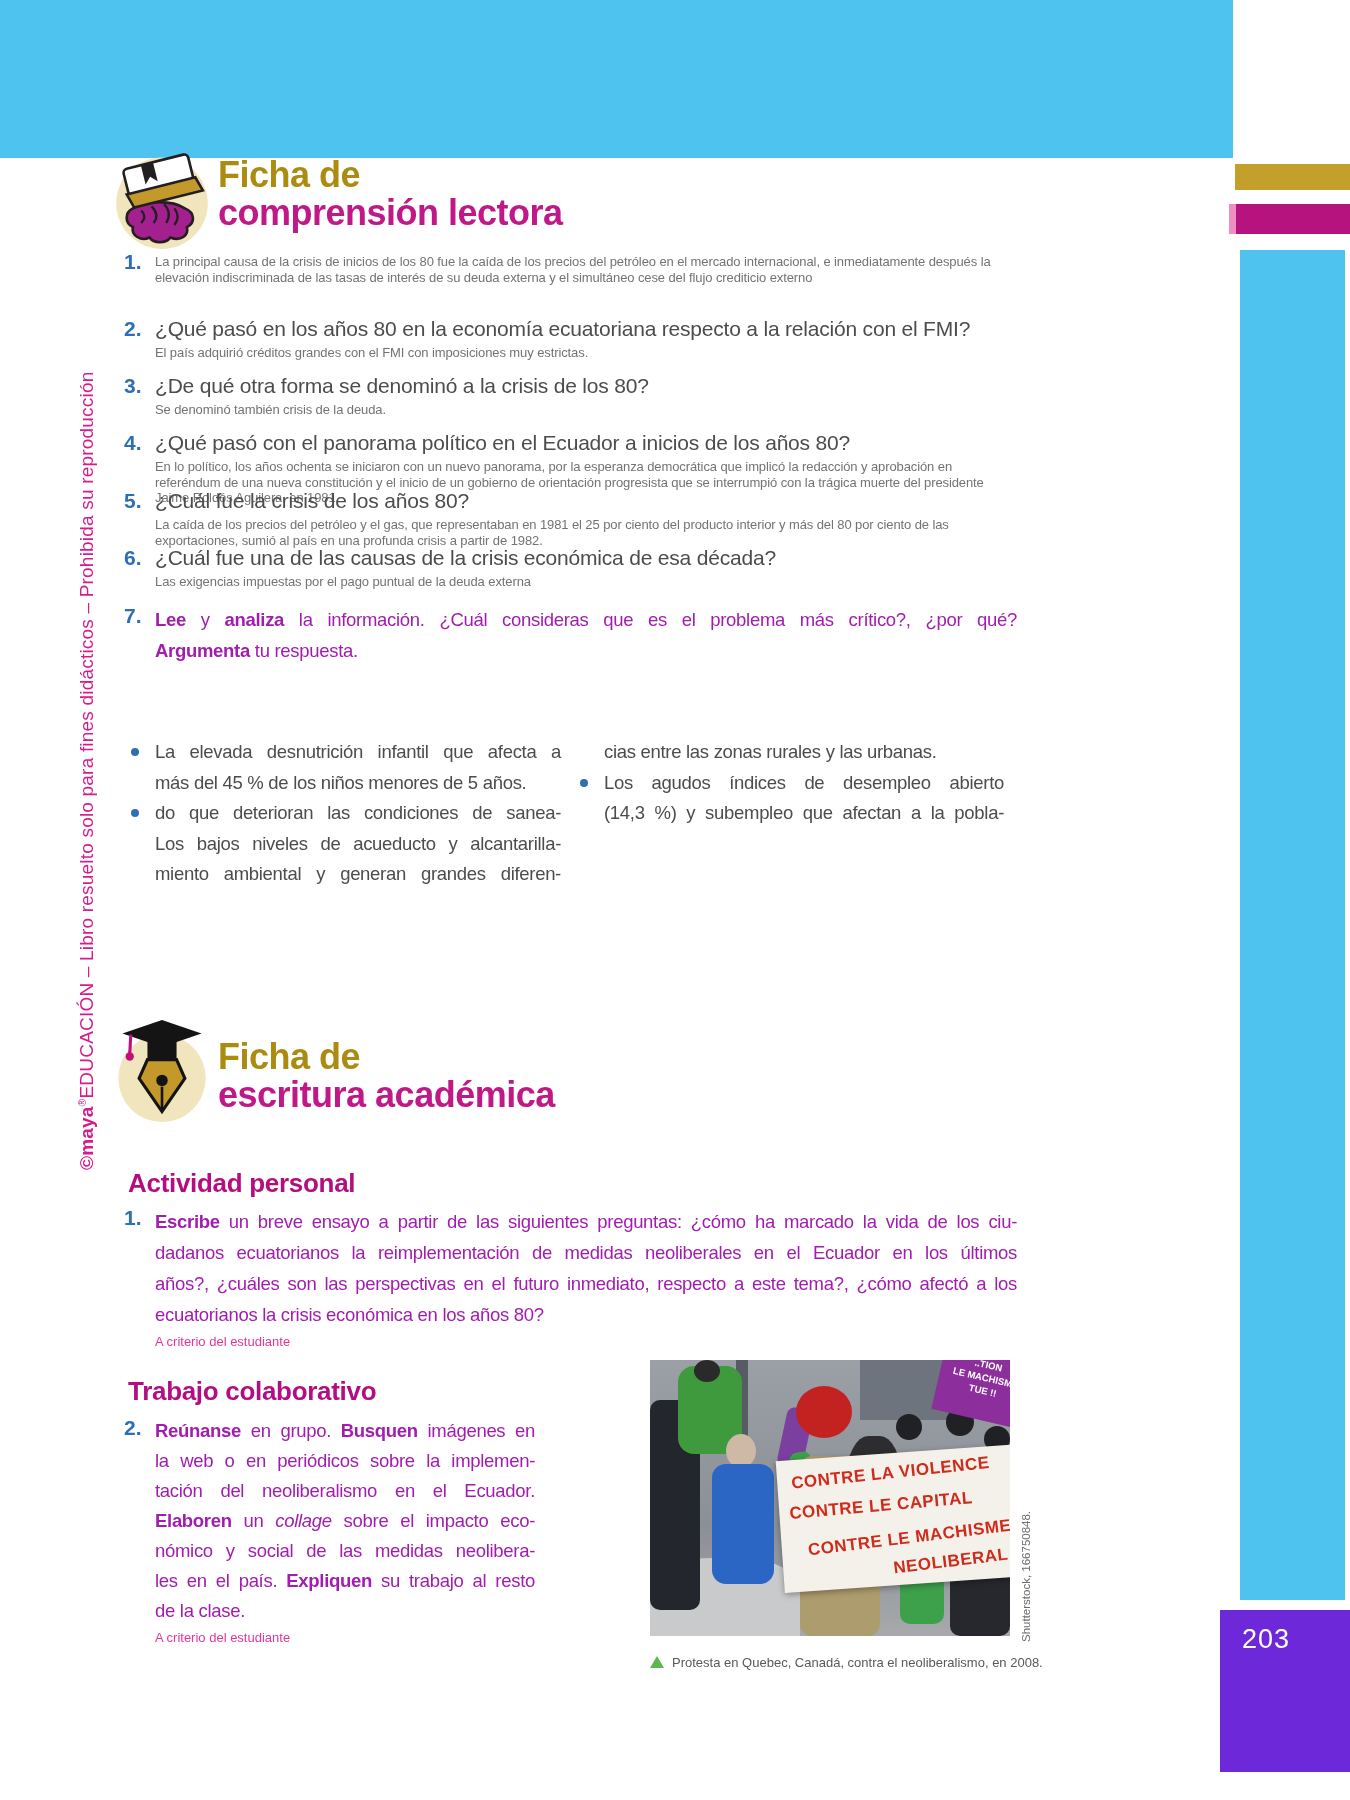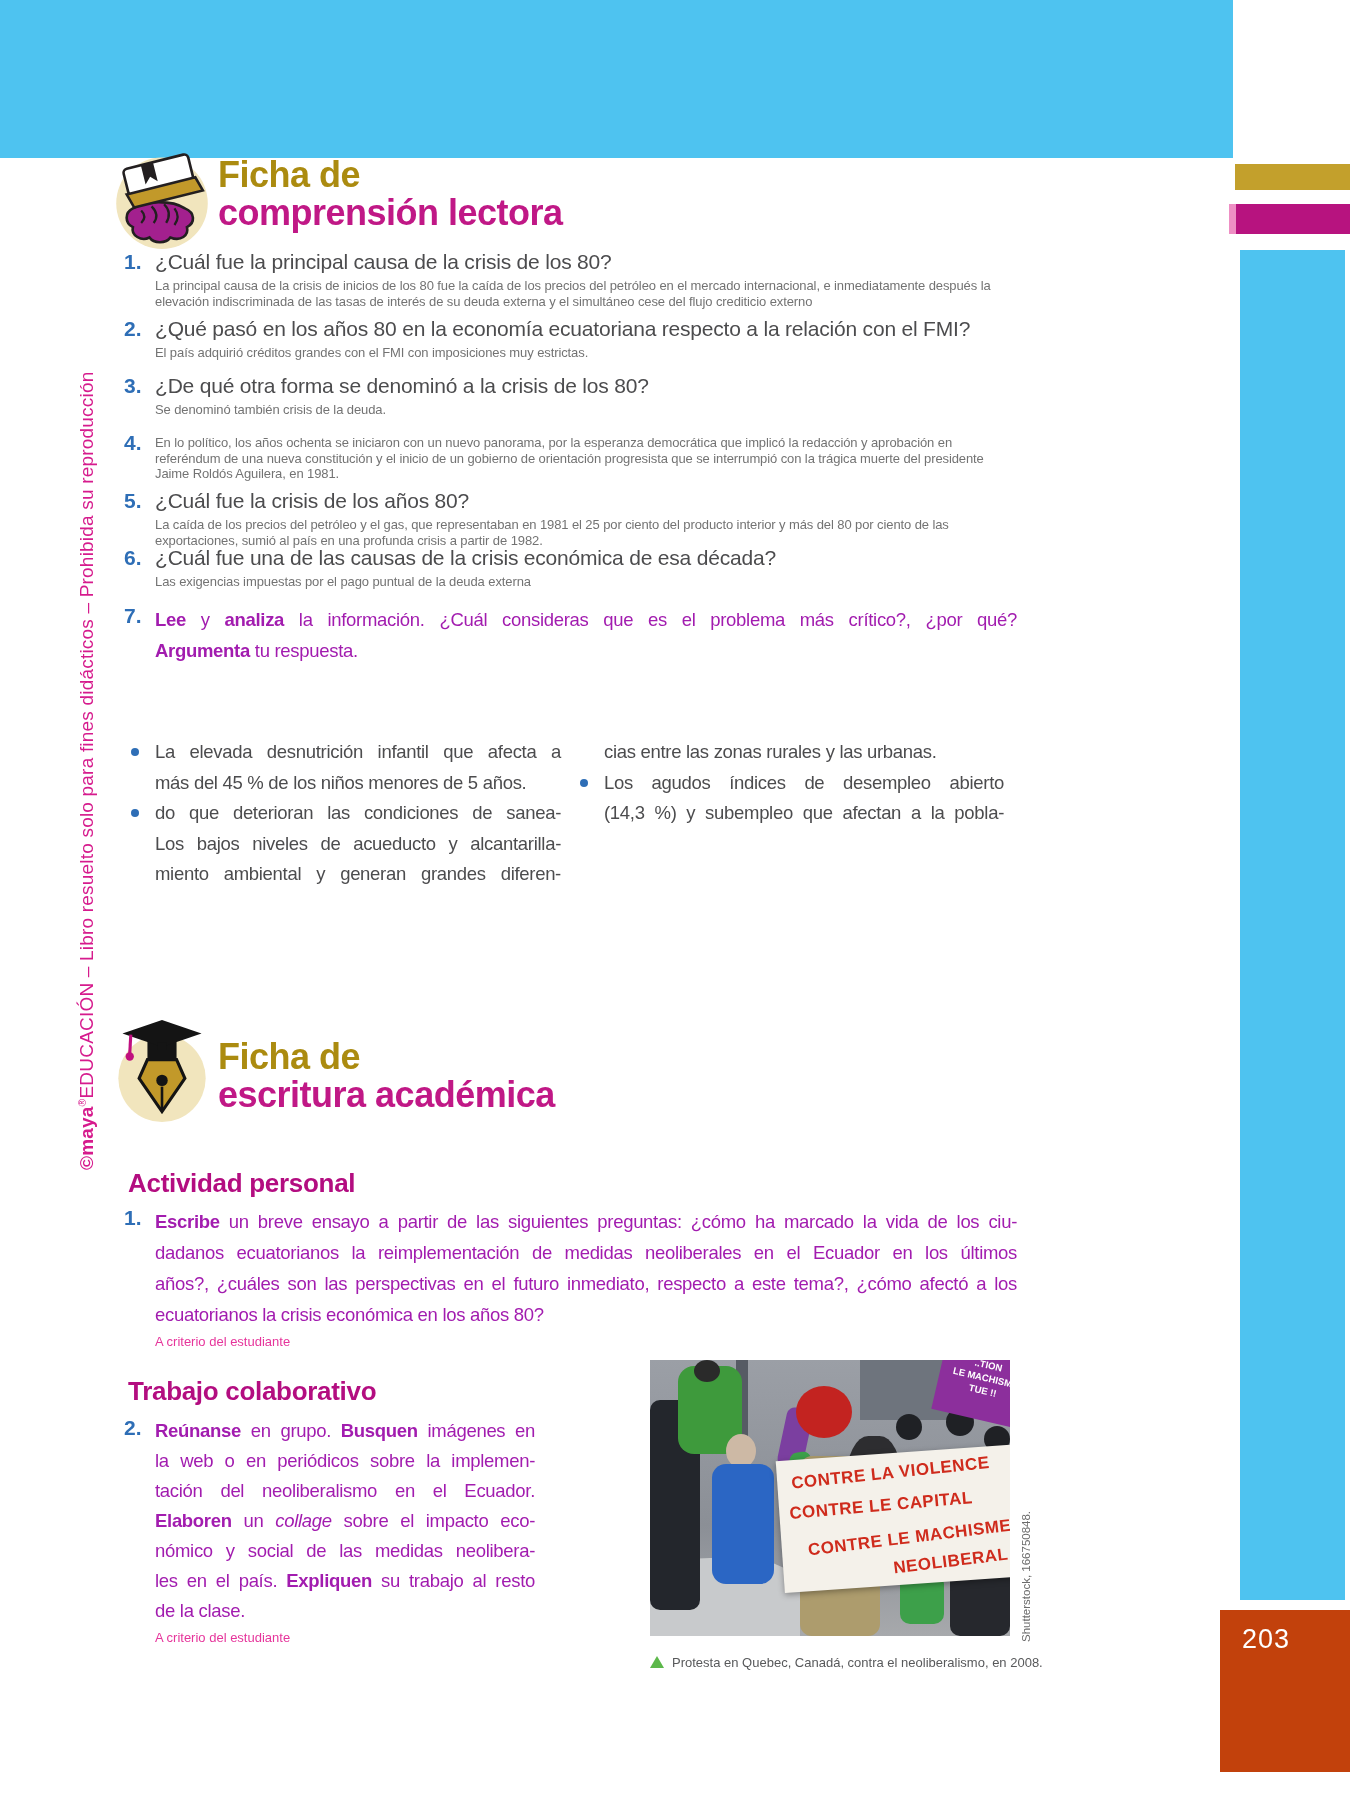--- a/index.html
+++ b/index.html
@@ -4,21 +4,21 @@
 <style>
   html,body{margin:0;padding:0;background:#e8e8e8;}
   .page{position:relative;width:1350px;height:1800px;background:#ffffff;
         font-family:"Liberation Sans",sans-serif;overflow:hidden;margin:0 auto;}
   
   .band-top{position:absolute;left:0;top:0;width:1233px;height:158px;background:#4ec3f0;}
   .bar-gold{position:absolute;left:1235px;top:164px;width:115px;height:26px;background:#c3a02c;}
   .bar-magenta-sliver{position:absolute;left:1229px;top:204px;width:7px;height:30px;background:#ee8fc4;}
   .bar-magenta{position:absolute;left:1236px;top:204px;width:114px;height:30px;background:#b7137f;}
   .panel-blue{position:absolute;left:1240px;top:250px;width:105px;height:1350px;background:#4ec3f0;}
-  .pagebox{position:absolute;left:1220px;top:1610px;width:130px;height:162px;background:#c2410c;}
+  .pagebox{position:absolute;left:1220px;top:1610px;width:130px;height:162px;background:#6d28d9;}
   .pagenum{position:absolute;left:22px;top:14px;font-size:27px;color:#fff;letter-spacing:1px;}
   
   .sidebar{position:absolute;left:76px;top:1170px;width:715px;transform:rotate(-90deg);
            transform-origin:0 0;font-size:19px;color:#d61b8d;white-space:nowrap;letter-spacing:.2px;}
   .sidebar .tline{white-space:nowrap;}
   
   .hicon{position:absolute;width:104px;height:104px;}
   .htitle{position:absolute;line-height:38px;letter-spacing:-.5px;}
   .ht-gold{font-size:36px;font-weight:bold;color:#ab8b10;}
   .ht-mag{font-size:36px;font-weight:bold;color:#c01886;}
@@ -87,35 +87,35 @@
       </g>
     </svg>
   </div>
   <div class="htitle" style="left:218px;top:156px">
     <div class="ht-gold">Ficha de</div>
     <div class="ht-mag">comprensión lectora</div>
   </div>
 
   <div class="q" style="top:250px">
     <span class="qnum">1.</span>
-    <div class="qtext">¿Cuál fue la principal causa de la crisis de los 80?</div>
     <div class="ans">La principal causa de la crisis de inicios de los 80 fue la caída de los precios del petróleo en el mercado internacional, e inmediatamente después la elevación indiscriminada de las tasas de interés de su deuda externa y el simultáneo cese del flujo crediticio externo</div>
   </div>
   <div class="q" style="top:317px">
     <span class="qnum">2.</span>
     <div class="qtext">¿Qué pasó en los años 80 en la economía ecuatoriana respecto a la relación con el FMI?</div>
     <div class="ans">El país adquirió créditos grandes con el FMI con imposiciones muy estrictas.</div>
   </div>
   <div class="q" style="top:374px">
     <span class="qnum">3.</span>
     <div class="qtext">¿De qué otra forma se denominó a la crisis de los 80?</div>
     <div class="ans">Se denominó también crisis de la deuda.</div>
   </div>
   <div class="q" style="top:431px">
     <span class="qnum">4.</span>
+    <div class="qtext">¿Qué pasó con el panorama político en el Ecuador a inicios de los años 80?</div>
     <div class="ans">En lo político, los años ochenta se iniciaron con un nuevo panorama, por la esperanza democrática que implicó la redacción y aprobación en referéndum de una nueva constitución y el inicio de un gobierno de orientación progresista que se interrumpió con la trágica muerte del presidente Jaime Roldós Aguilera, en 1981.</div>
   </div>
   <div class="q" style="top:489px">
     <span class="qnum">5.</span>
     <div class="qtext">¿Cuál fue la crisis de los años 80?</div>
     <div class="ans">La caída de los precios del petróleo y el gas, que representaban en 1981 el 25 por ciento del producto interior y más del 80 por ciento de las exportaciones, sumió al país en una profunda crisis a partir de 1982.</div>
   </div>
   <div class="q" style="top:546px">
     <span class="qnum">6.</span>
     <div class="qtext">¿Cuál fue una de las causas de la crisis económica de esa década?</div>

